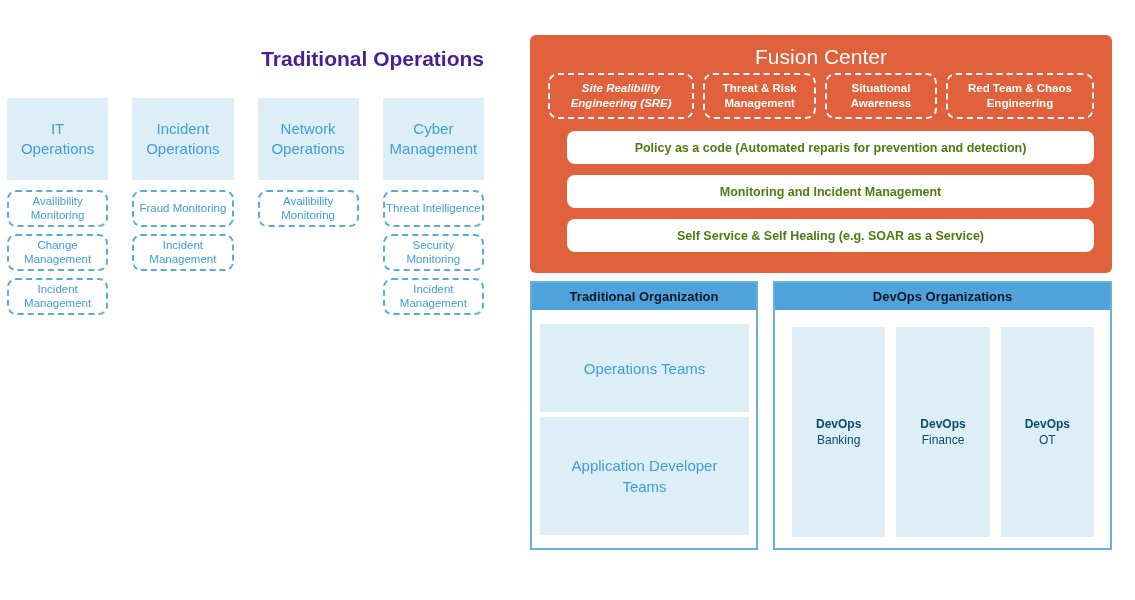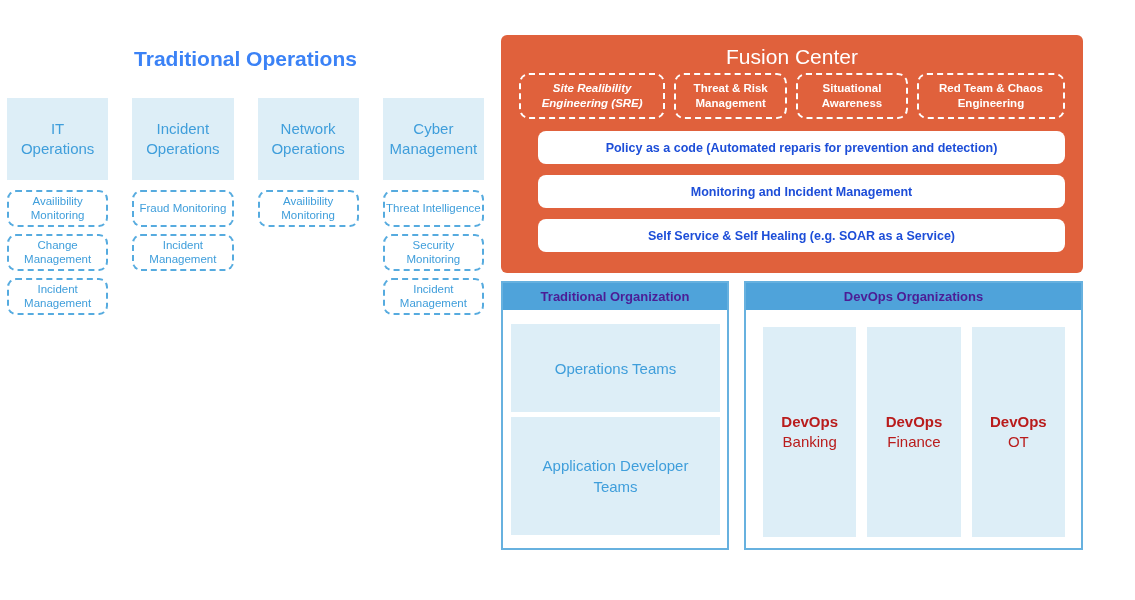--- a/index.html
+++ b/index.html
@@ -16,24 +16,24 @@
   }
 
   
   .left-section {
     position: absolute;
     left: 7px;
     top: 45px;
     width: 477px;
   }
   .left-title {
-    text-align: center;
+    text-align: right;
     font-size: 21px;
     font-weight: bold;
-    color: #3b82f6;
+    color: #4c1d95;
     line-height: 27px;
   }
   .columns {
     margin-top: 26px;
     display: flex;
     gap: 24px;
   }
   .col {
     flex: 1 1 0;
     display: flex;
@@ -70,21 +70,21 @@
     align-items: center;
     justify-content: center;
     text-align: center;
     box-sizing: border-box;
     background: #ffffff;
   }
 
   
   .right-section {
     position: absolute;
-    left: 501px;
+    left: 530px;
     top: 35px;
     width: 582px;
   }
   .fusion {
     width: 582px;
     height: 238px;
     background: #e0613c;
     border-radius: 6px;
     box-sizing: border-box;
   }
@@ -124,21 +124,21 @@
   .bars {
     margin: 12px 18px 0;
     display: flex;
     flex-direction: column;
     gap: 11px;
   }
   .bar {
     height: 33px;
     background: #ffffff;
     border-radius: 8px;
-    color: #1d4ed8;
+    color: #4d7c0f;
     font-size: 12.5px;
     font-weight: bold;
     display: flex;
     align-items: center;
     justify-content: center;
     text-align: center;
     margin-left: 19px;
   }
 
   
@@ -151,21 +151,21 @@
     border: 2px solid #67b1df;
     background: #ffffff;
     box-sizing: border-box;
     height: 269px;
   }
   .org-trad { width: 228px; }
   .org-devops { width: 339px; }
   .org-header {
     height: 27px;
     background: #4fa3da;
-    color: #4c1d95;
+    color: #0f172a;
     font-size: 13px;
     font-weight: bold;
     display: flex;
     align-items: center;
     justify-content: center;
     text-align: center;
   }
   .org-body-trad {
     padding: 14px 7px 12px 8px;
     display: flex;
@@ -194,22 +194,22 @@
     box-sizing: content-box;
   }
   .devops-col {
     flex: 1 1 0;
     background: #ddeef7;
     display: flex;
     flex-direction: column;
     align-items: center;
     justify-content: center;
     text-align: center;
-    color: #b91c1c;
-    font-size: 15px;
+    color: #0c4a6e;
+    font-size: 12px;
     line-height: 1.35;
     min-width: 0;
   }
   .devops-name { font-weight: bold; }
 </style>
 </head>
 <body>
 
 <div class="left-section">
   <div class="left-title">Traditional Operations</div>

